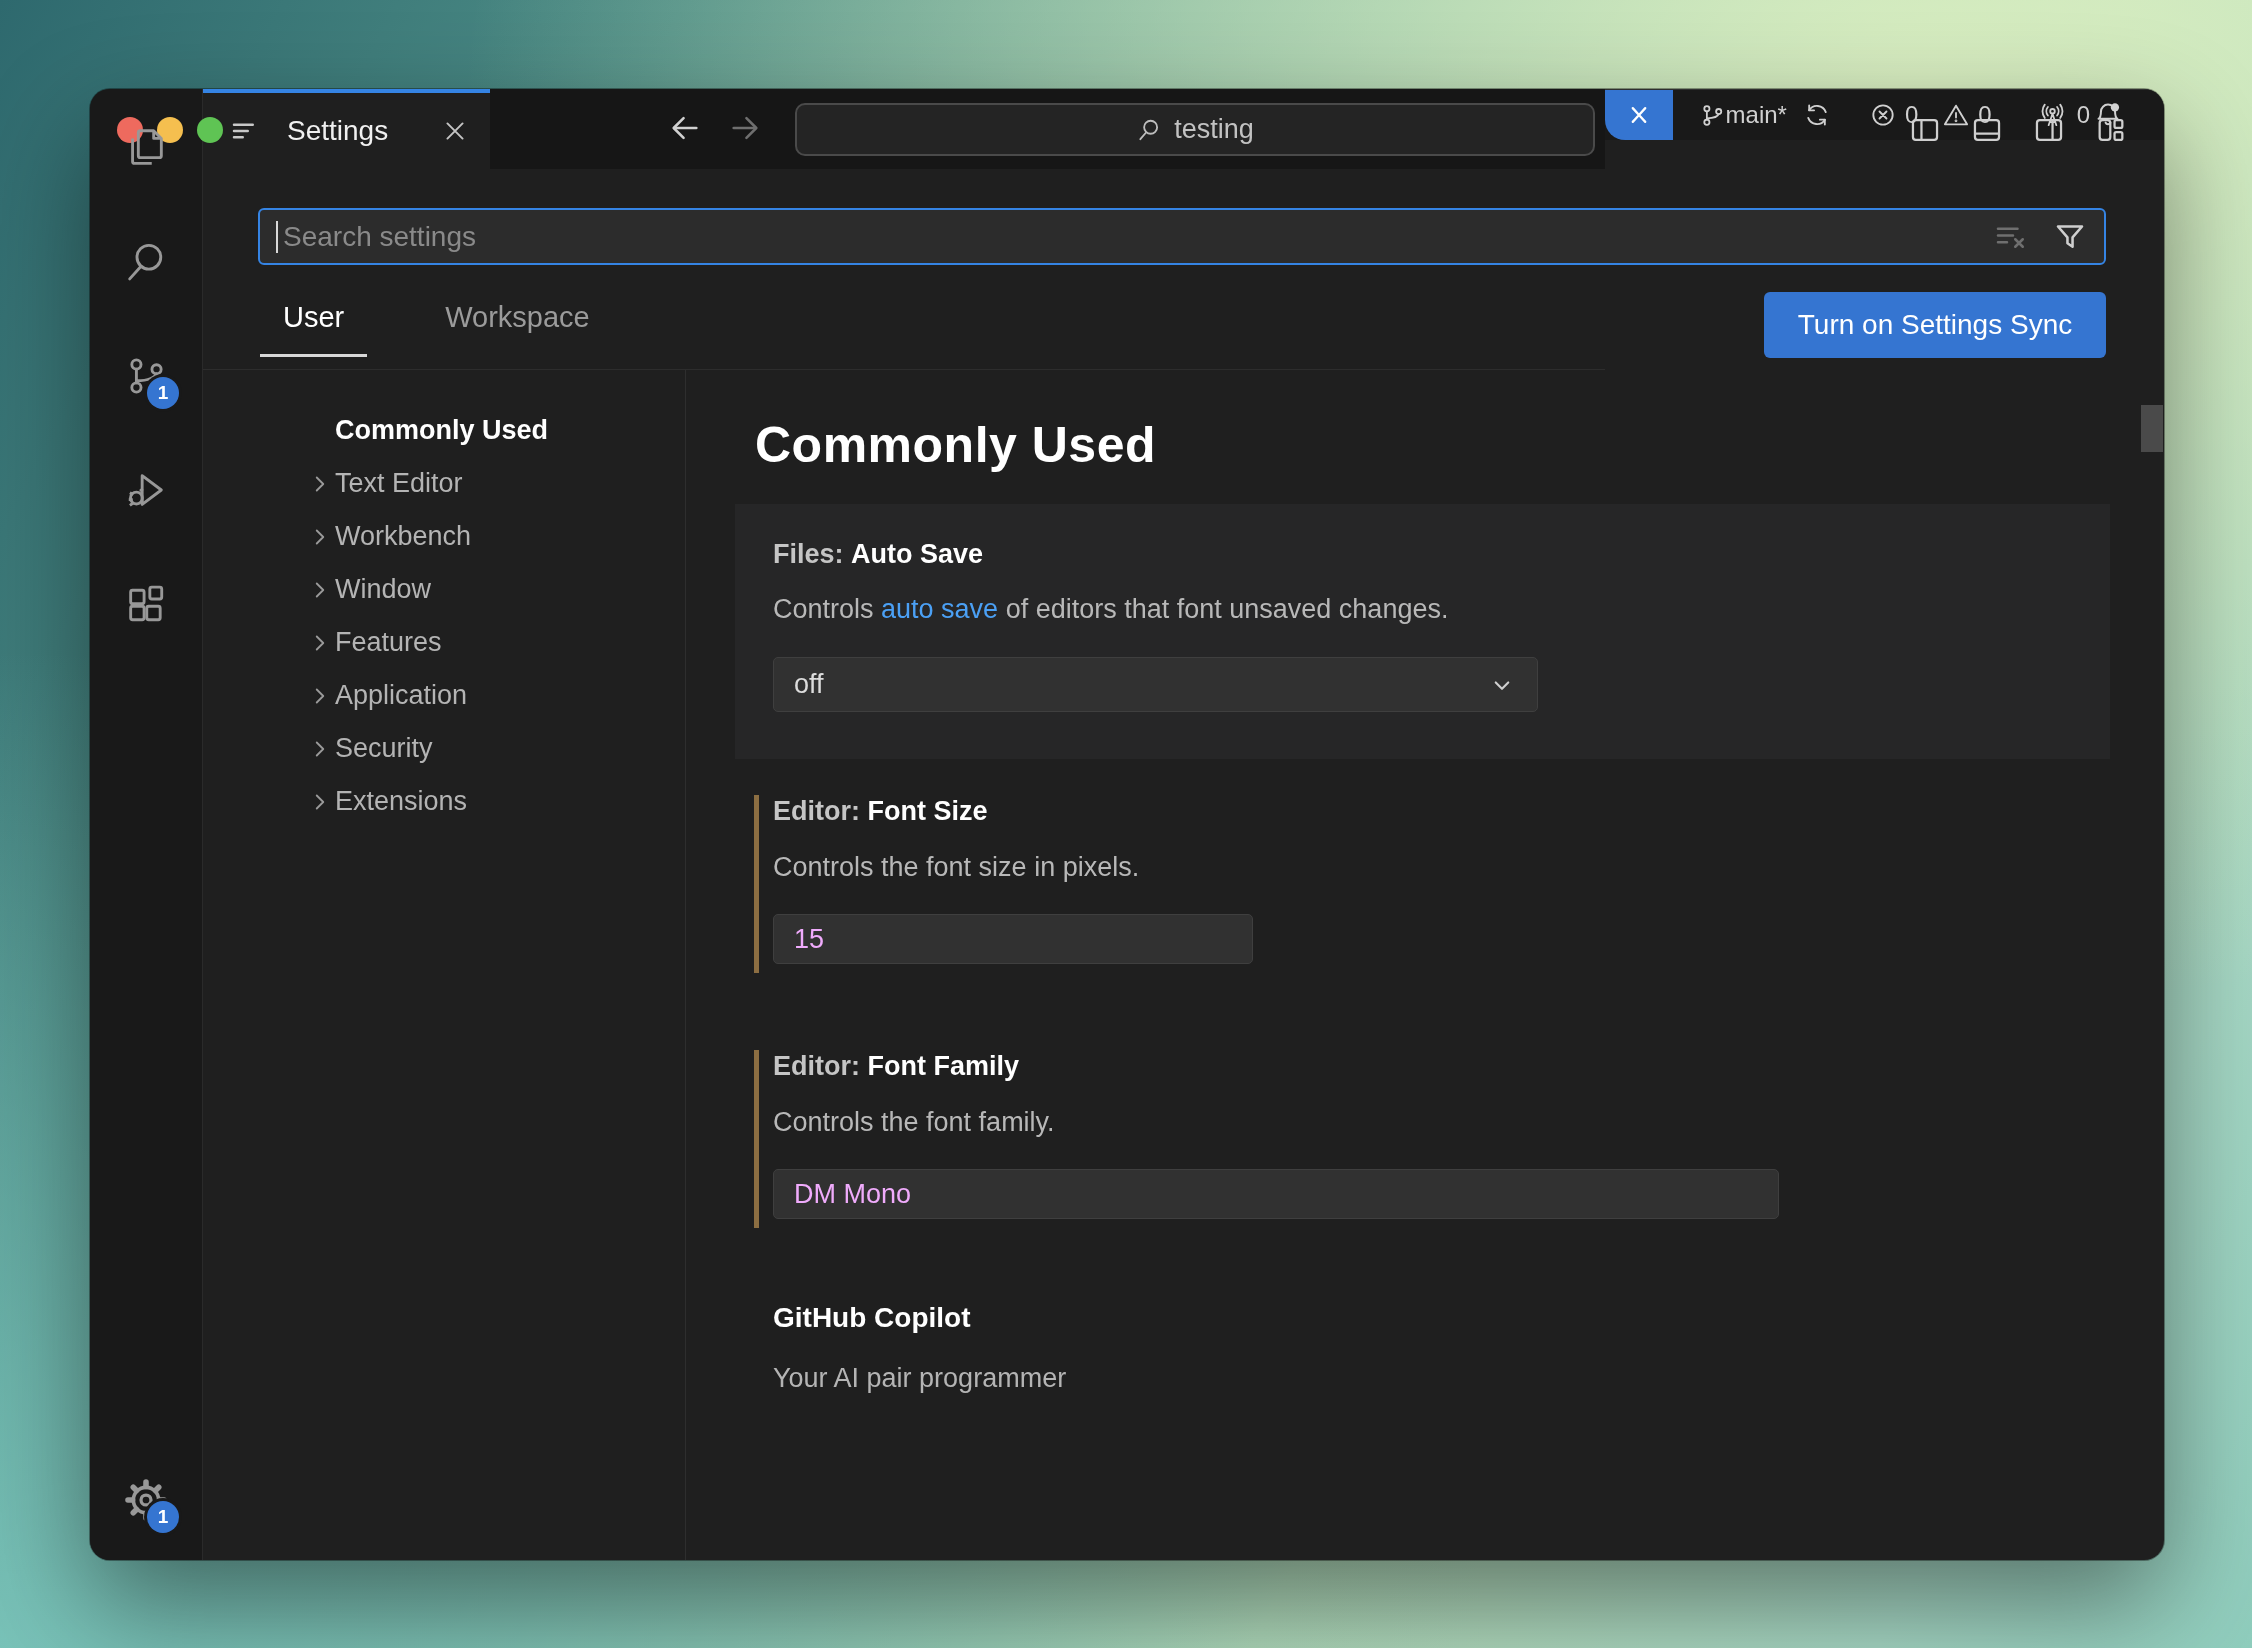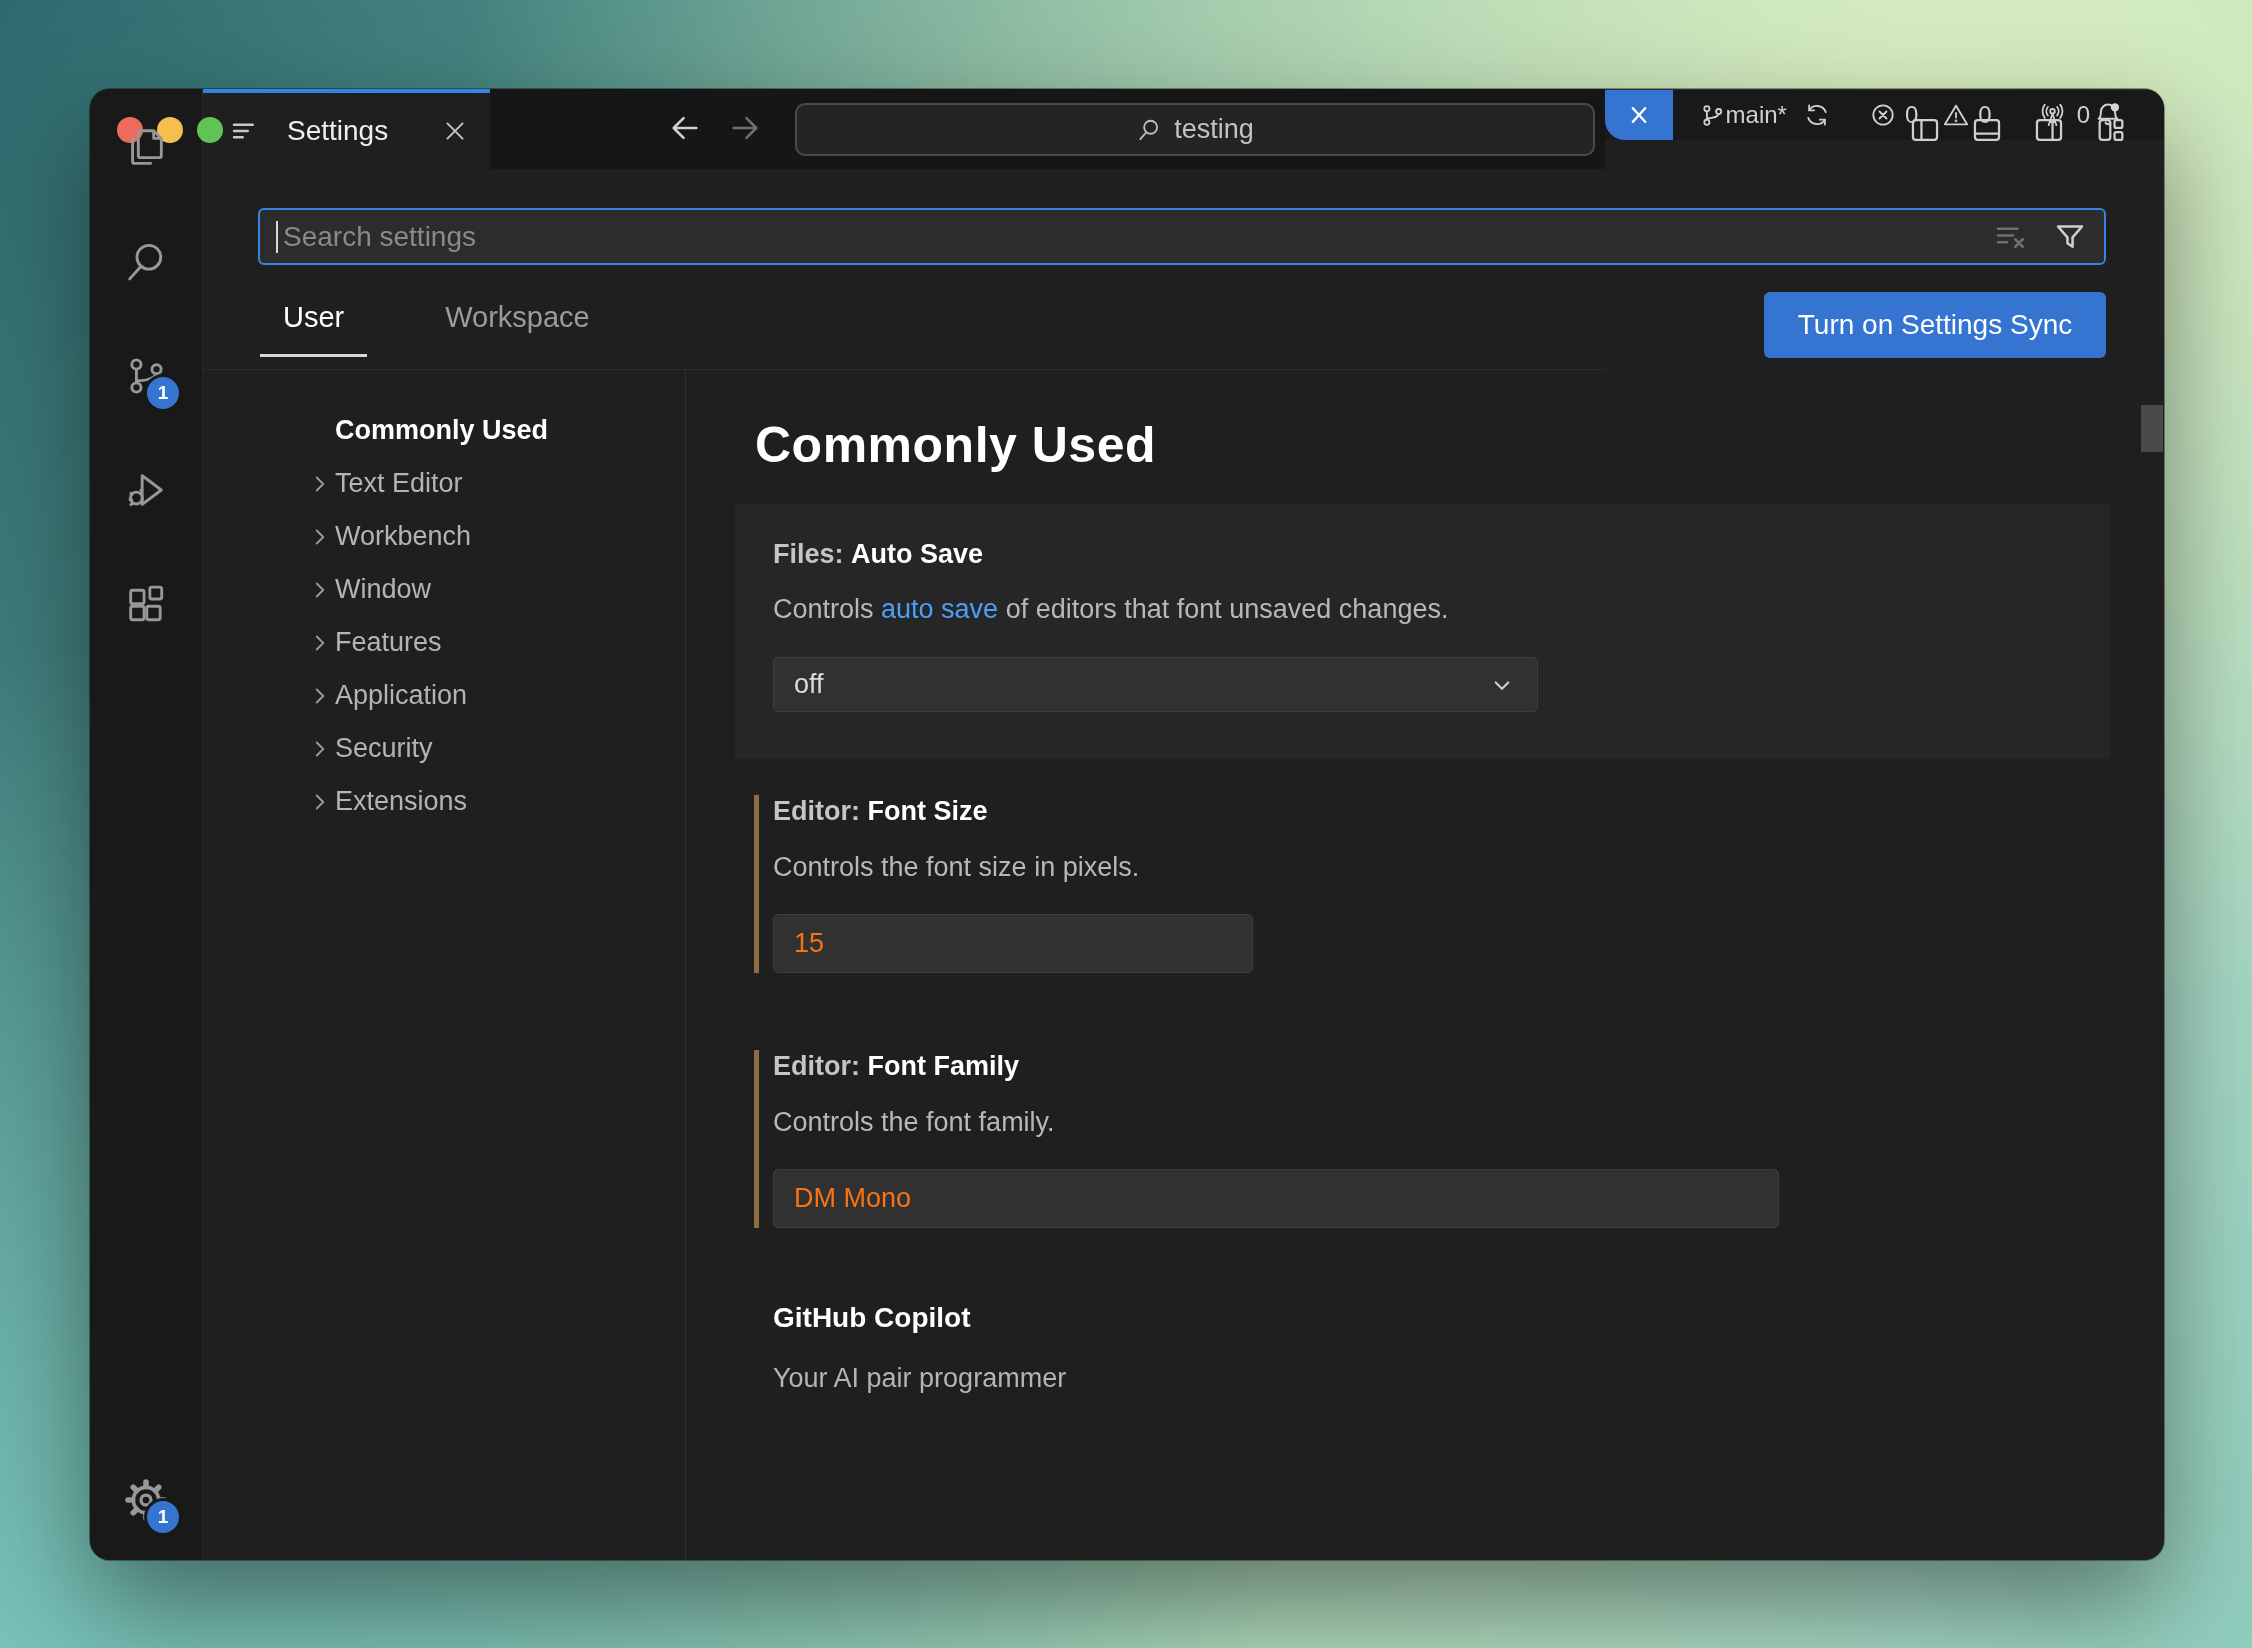--- a/index.html
+++ b/index.html
@@ -102,22 +102,22 @@
   .setting-title .name { color:#ffffff; font-weight:700; }
   .setting-desc { margin-top:27px; font-size:27px; line-height:28px; color:#b8b8b8; }
   .row-fontsize .setting-desc, .row-fontfamily .setting-desc { margin-top:28px; }
   .setting-desc a { color:#4ba0f5; text-decoration:none; }
   .select {
     margin-top:34px; width:765px; height:55px; background:#313131; border:1px solid #3f3f3f; border-radius:5px;
     display:flex; align-items:center; padding:0 20px; font-size:27px; color:#dcdcdc; cursor:pointer;
   }
   .select .sel-chev { margin-left:auto; color:#cfcfcf; display:flex; }
   .text-input {
-    margin-top:33px; height:59px; background:#313131; border:1px solid #3f3f3f; border-radius:5px;
-    padding:0 20px; font-family:"Liberation Sans",sans-serif; font-size:27px; color:#f97316; display:block;
+    margin-top:33px; height:50px; background:#313131; border:1px solid #3f3f3f; border-radius:5px;
+    padding:0 20px; font-family:"Liberation Sans",sans-serif; font-size:27px; color:#f0abfc; display:block;
   }
   .ti-fontsize { width:480px; }
   .ti-fontfamily { width:1006px; }
   .copilot { position:absolute; left:87px; top:932px; }
   .copilot .cp-title { font-size:28px; font-weight:700; color:#fff; }
   .copilot .cp-sub { margin-top:29px; font-size:27px; color:#b4b4b4; }
   .scroll-thumb { position:absolute; left:1938px; top:236px; width:22px; height:47px; background:#4a4a4a; }
   
   .statusbar {
     height:51px; flex:none; background:#191919; border-top:1px solid #2f2f2f;

